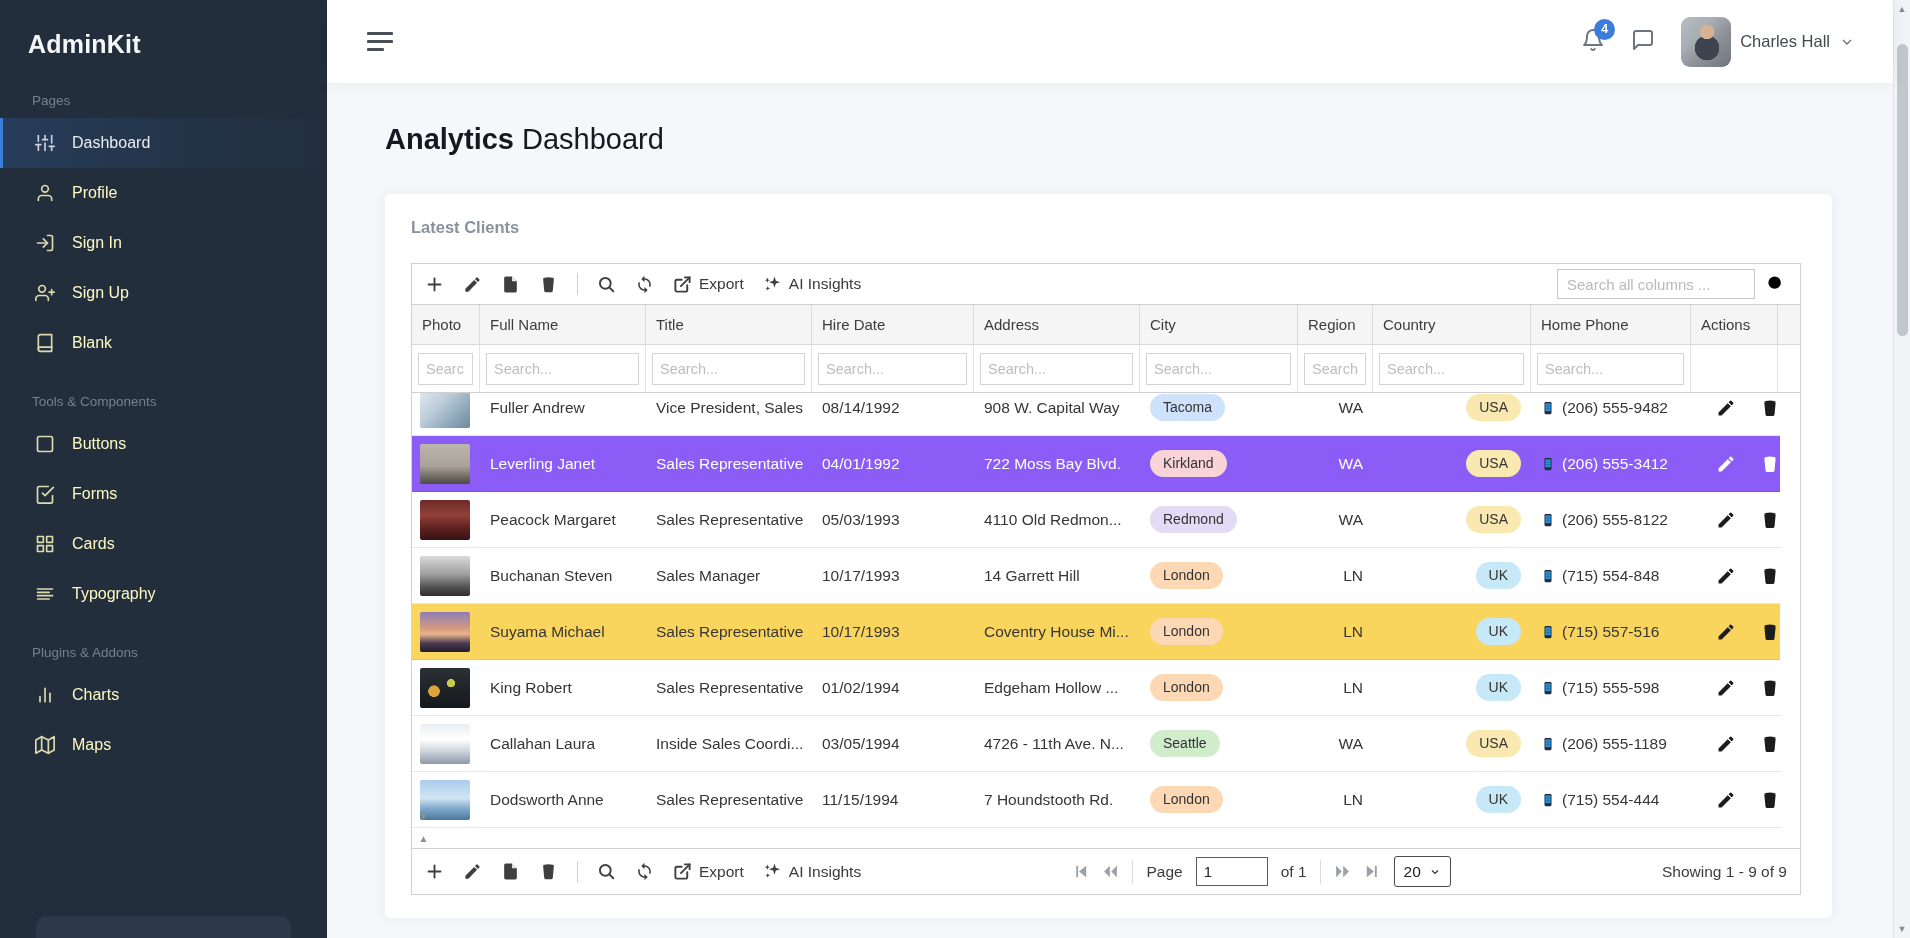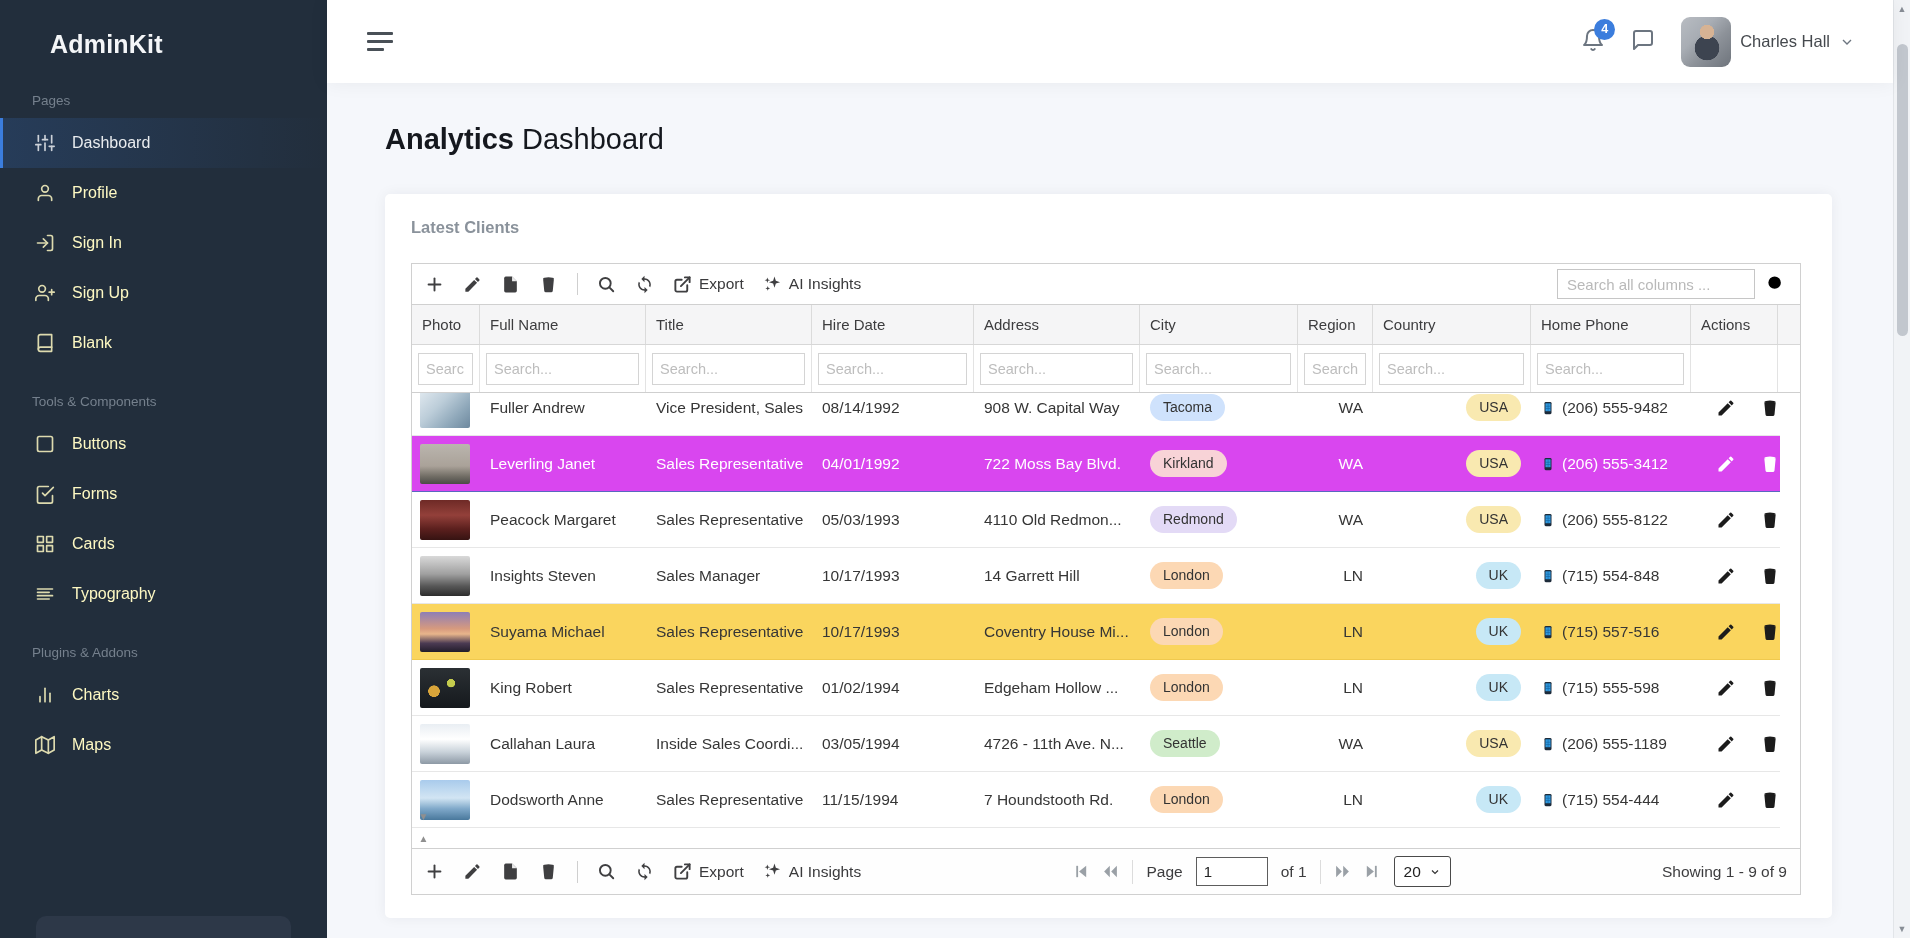--- a/index.html
+++ b/index.html
@@ -1,21 +1,21 @@
 <!DOCTYPE html>
 <html><head>
 <meta charset="utf-8">
 <style>
   * { box-sizing: border-box; margin: 0; padding: 0; }
   body { font-family: "Liberation Sans", sans-serif; background:#dfe3e8; }
   .screen { width:1910px; height:938px; display:flex; background:#f5f7fb; overflow:hidden; position:relative; }
 
   
   .sidebar { width:327px; background:#222e3c; flex-shrink:0; position:relative; overflow:hidden; }
-  .brand { color:#f4f6f8; font-size:25px; font-weight:700; padding:30px 50px 8px; letter-spacing:.2px; }
+  .brand { color:#f4f6f8; font-size:25px; font-weight:700; padding:30px 28px 8px; letter-spacing:.2px; }
   .side-label { font-size:13.5px; color:#75808d; padding:26px 32px 10px; }
   .side-item { display:flex; align-items:center; gap:17px; padding:15px 32px; font-size:16px; color:#fef9c3; cursor:pointer; border-left:3px solid transparent; }
   .side-item svg { width:20px; height:20px; stroke:currentColor; fill:none; stroke-width:2; stroke-linecap:round; stroke-linejoin:round; flex-shrink:0; opacity:.85; }
   .side-item.active { background:linear-gradient(90deg, rgba(59,125,221,.18), rgba(59,125,221,0)); border-left:3px solid #3b7ddd; color:#e9ecef; }
   .side-cta { position:absolute; left:36px; right:36px; bottom:-42px; height:64px; border-radius:10px; background:#2d3848; }
 
   
   .main { flex:1; display:flex; flex-direction:column; min-width:0; }
   .navbar { height:83px; background:#fff; box-shadow:0 0 1.2rem rgba(0,0,0,.06); display:flex; align-items:center; padding:0 38px; position:relative; z-index:2; }
   .hamburger { display:flex; flex-direction:column; gap:4.5px; cursor:pointer; padding:6px 2px; }
@@ -64,21 +64,21 @@
   .tf input::placeholder { color:#bdbdbd; }
 
   .c0{width:68px;} .c1{width:166px;} .c2{width:166px;} .c3{width:162px;} .c4{width:166px;}
   .c5{width:158px;} .c6{width:75px; justify-content:flex-start;} .c7{width:158px;} .c8{width:160px;} .c9{flex:1;}
   .csb{width:22px; border-right:none;}
 
   .tbody-wrap { display:flex; height:455px; background:#fff;flex-direction:column; }
   .rows { width:1368px; overflow:hidden; }
   .rows .tr:first-child { margin-top:-13px; }
   .tr { display:flex; height:56px; align-items:center; border-bottom:1px solid #e7e7e7; font-size:15.5px; color:#363636; cursor:pointer; background:#fff; }
-  .tr.selected { background:#d946ef; color:#fff; border-color:#5a67c0; }
+  .tr.selected { background:#8b5cf6; color:#fff; border-color:#5a67c0; }
   .tr.warning  { background:#fad55e; border-color:#f0c94e; }
   .td { padding:0 10px; white-space:nowrap; overflow:hidden; }
   .td.center { text-align:right; }
   .photo { width:50px; height:40px; border-radius:2px; margin-left:-2px; }
   .ph-mist      { background:linear-gradient(135deg,#e3ebf1 0%,#bccdd9 40%,#8fa8ba 72%,#6d889e 100%); }
   .ph-city      { background:linear-gradient(180deg,#bab5ae 0%,#aaa299 55%,#6f6b63 82%,#4b4b49 100%); }
   .ph-building  { background:linear-gradient(180deg,#6e2a26 0%,#93403a 38%,#5c201e 72%,#361312 100%); }
   .ph-trainyard { background:linear-gradient(180deg,#d9d9d9 0%,#a0a0a0 45%,#585858 75%,#2d2d2d 100%); }
   .ph-sunset    { background:linear-gradient(180deg,#8d7eb6 0%,#d79a7e 42%,#e8b58b 55%,#4c3b53 78%,#221d2b 100%); }
   .ph-flowers   { background:radial-gradient(circle at 28% 58%, #d9a53a 0 13%, transparent 14%), radial-gradient(circle at 62% 38%, #c4cc4d 0 10%, transparent 11%), linear-gradient(180deg,#2b3034,#15191d); }
@@ -490,21 +490,21 @@
                           <path d="M5.2 5.5h13.6l-1.4 14.3a2.1 2.1 0 0 1-2.1 1.9H8.7a2.1 2.1 0 0 1-2.1-1.9L5.2 5.5z"></path>
                           <ellipse cx="12" cy="4.8" rx="6.8" ry="1.9"></ellipse>
                         </svg></span>
       </div>
     </div>
   </div>
                 <div class="tr">
     <div class="td c0">
                     <div class="photo ph-trainyard"></div>
                   </div>
-    <div class="td c1">Insights Steven</div>
+    <div class="td c1">Buchanan Steven</div>
     <div class="td c2">Sales Manager</div>
     <div class="td c3">10/17/1993</div>
     <div class="td c4">14 Garrett Hill</div>
     <div class="td c5"><span class="badge bdg-orange">London</span></div>
     <div class="td c6 center">LN</div>
     <div class="td c7 center"><span class="badge bdg-cyan">UK</span></div>
     <div class="td c8">
       <div class="phone-cell">
         <svg viewBox="0 0 24 24">
                         <rect x="6" y="1.5" width="12" height="21" rx="2.2" fill="#1d2b3a"></rect>

